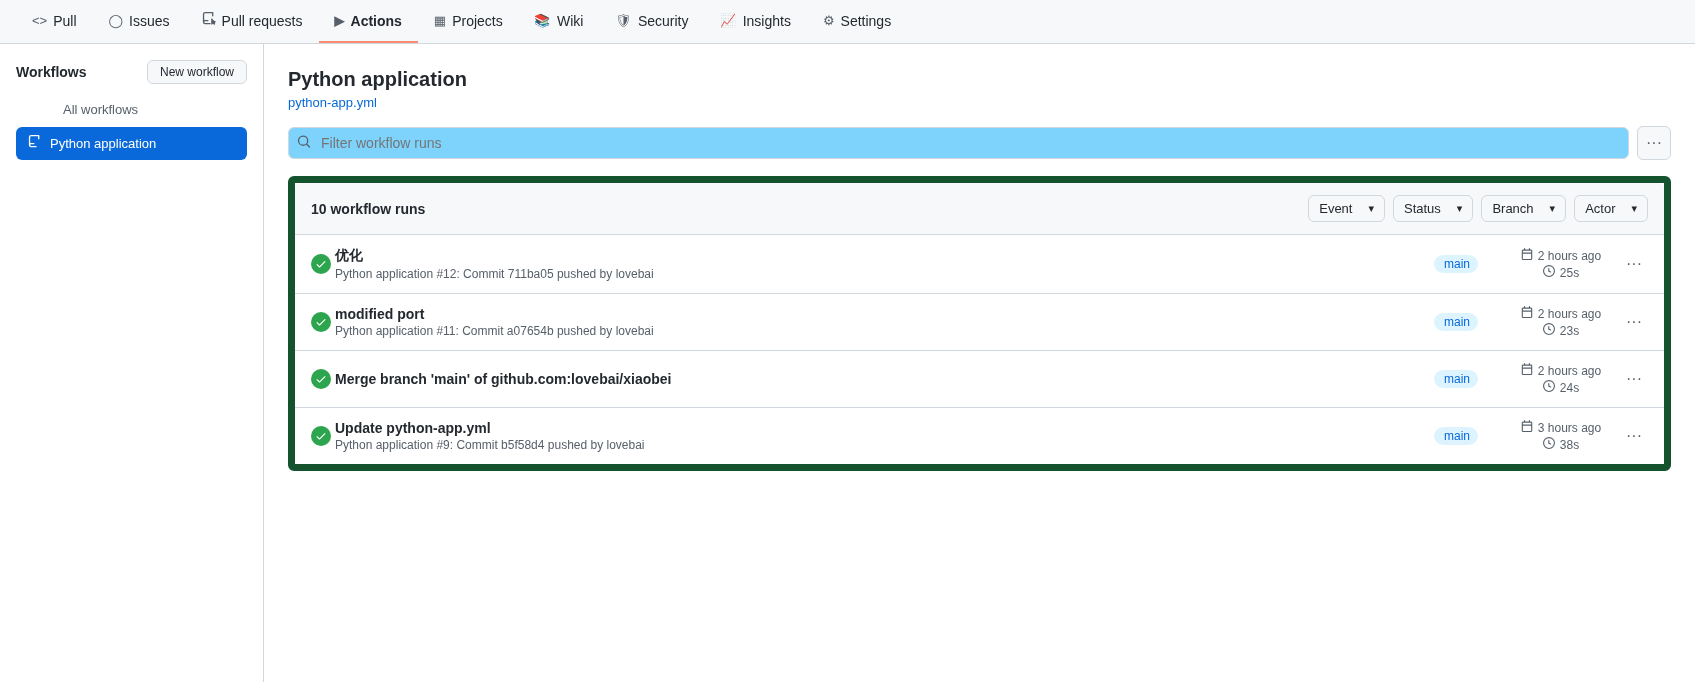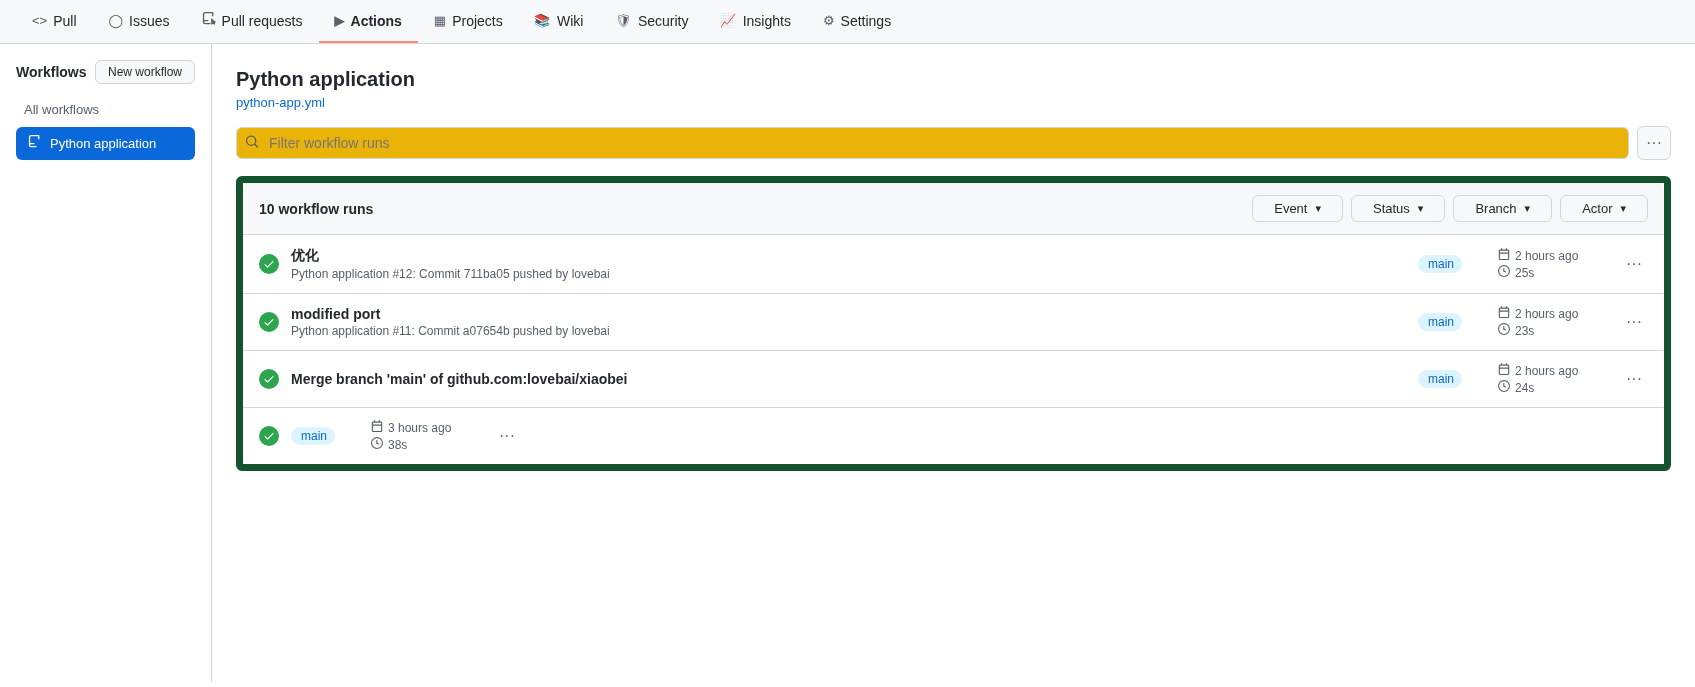--- a/index.html
+++ b/index.html
@@ -32,21 +32,21 @@
     .nav-icon { color: #57606a; font-size: 13px; }
 
     
     .main-layout {
       display: flex;
       min-height: calc(100vh - 49px);
     }
 
     
     .sidebar {
-      width: 212px;
+      width: 264px;
       padding: 16px;
       border-right: 1px solid #d0d7de;
       flex-shrink: 0;
     }
     .sidebar-header {
       display: flex;
       justify-content: space-between;
       align-items: center;
       margin-bottom: 12px;
     }
@@ -63,20 +63,21 @@
       cursor: pointer;
       color: #24292f;
     }
     .all-workflows-link {
       color: #57606a;
       font-size: 13px;
       padding: 6px 8px;
       display: block;
       cursor: pointer;
       border-radius: 6px;
+      margin-left: 39px;
     }
     .workflow-item-active {
       display: flex;
       align-items: center;
       gap: 8px;
       padding: 8px 12px;
       background: #0969da;
       color: #fff;
       border-radius: 6px;
       cursor: pointer;
@@ -114,21 +115,21 @@
       flex: 1;
       position: relative;
     }
     .filter-input {
       width: 100%;
       padding: 7px 12px 7px 32px;
       border: 1px solid #d0d7de;
       border-radius: 6px;
       font-size: 14px;
       color: #24292f;
-      background: #eab308;
+      background: #7dd3fc;
       outline: none;
     }
     .search-icon-abs {
       position: absolute;
       left: 9px;
       top: 50%;
       transform: translateY(-50%);
       color: #57606a;
       font-size: 14px;
     }
@@ -164,37 +165,37 @@
       font-size: 14px;
       font-weight: 600;
     }
     .runs-filters {
       display: flex;
       gap: 8px;
     }
     .filter-dropdown {
       display: flex;
       align-items: center;
-      gap: 8px;
-      padding: 5px 21px;
+      gap: 16px;
+      padding: 5px 10px;
       font-size: 13px;
       border: 1px solid #d0d7de;
       border-radius: 6px;
       background: #f6f8fa;
       cursor: pointer;
       color: #24292f;
     }
 
     
     .run-row {
       display: flex;
       align-items: center;
       padding: 12px 16px;
       border-bottom: 1px solid #d0d7de;
-      gap: 12px;
+      gap: 4px;
     }
     .run-row:last-child { border-bottom: none; }
     .check-circle {
       width: 20px;
       height: 20px;
       background: #2da44e;
       border-radius: 50%;
       display: flex;
       align-items: center;
       justify-content: center;
@@ -227,21 +228,21 @@
       font-size: 12px;
       font-weight: 500;
       margin-right: 24px;
       min-width: 44px;
       text-align: right;
     }
 
     .run-time {
       display: flex;
       flex-direction: column;
-      align-items: flex-start;
+      align-items: center;
       gap: 2px;
       min-width: 110px;
     }
     .run-time-item {
       display: flex;
       align-items: center;
       gap: 5px;
       font-size: 12px;
       color: #57606a;
     }
@@ -465,20 +466,24 @@
     <button class="run-more">
       <span>···</span>
     </button>
   </div>
           <div class="run-row">
     <div class="check-circle">
       <svg width="12" height="12" viewBox="0 0 16 16" fill="white">
                 <path d="M13.78 4.22a.75.75 0 0 1 0 1.06l-7.25 7.25a.75.75 0 0 1-1.06 0L2.22 9.28a.75.75 0 0 1 1.06-1.06L6 10.94l6.72-6.72a.75.75 0 0 1 1.06 0Z"></path>
               </svg>
     </div>
+    <div class="run-info">
+      <div class="run-name">Update python-app.yml</div>
+      <div class="run-meta">Python application #9: Commit b5f58d4 pushed by lovebai</div>
+    </div>
     <span class="run-branch">main</span>
     <div class="run-time">
       <div class="run-time-item">
         <span>
           <svg width="12" height="12" viewBox="0 0 16 16" fill="#57606a">
                     <path d="M4.75 0a.75.75 0 0 1 .75.75V2h5V.75a.75.75 0 0 1 1.5 0V2h1.25c.966 0 1.75.784 1.75 1.75v10.5A1.75 1.75 0 0 1 13.25 16H2.75A1.75 1.75 0 0 1 1 14.25V3.75C1 2.784 1.784 2 2.75 2H4V.75A.75.75 0 0 1 4.75 0ZM2.5 7.5v6.75c0 .138.112.25.25.25h10.5a.25.25 0 0 0 .25-.25V7.5Zm10.75-4H2.75a.25.25 0 0 0-.25.25V6h11V3.75a.25.25 0 0 0-.25-.25Z"></path>
                   </svg>
         </span>
         <span>3 hours ago</span>
       </div>

